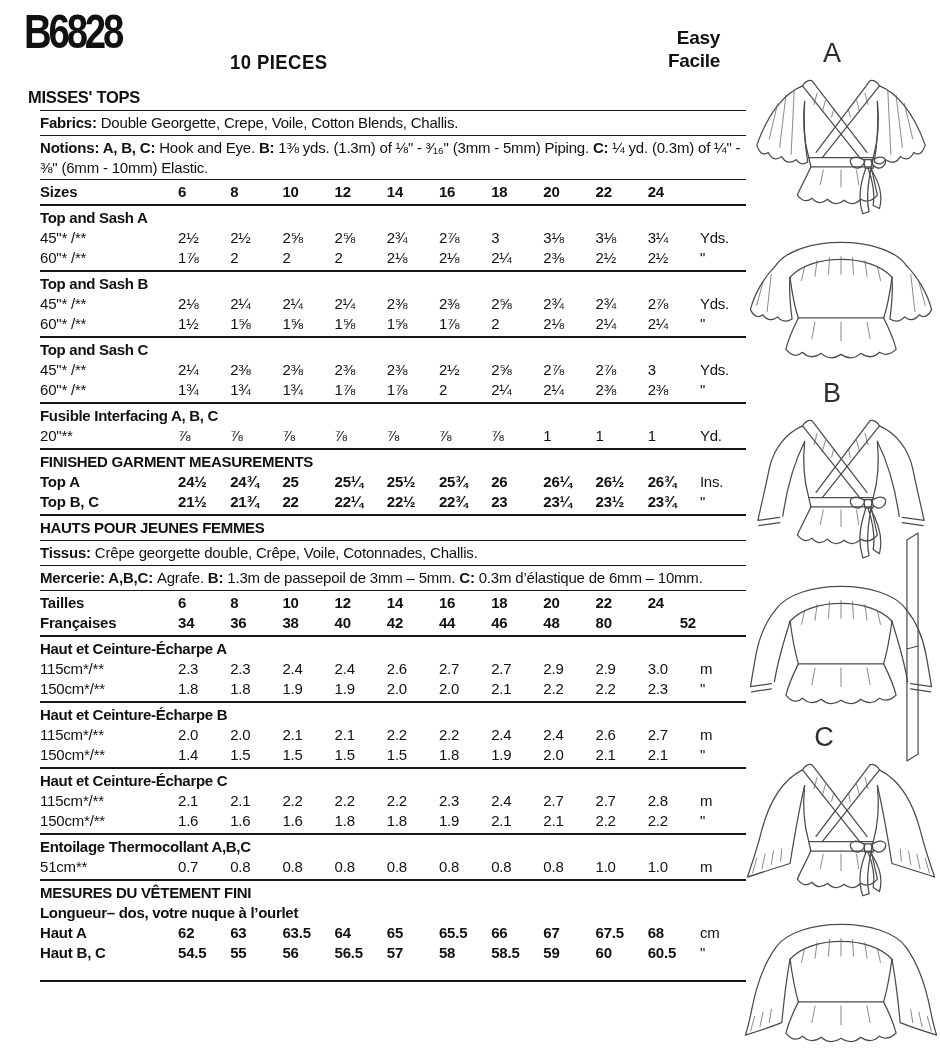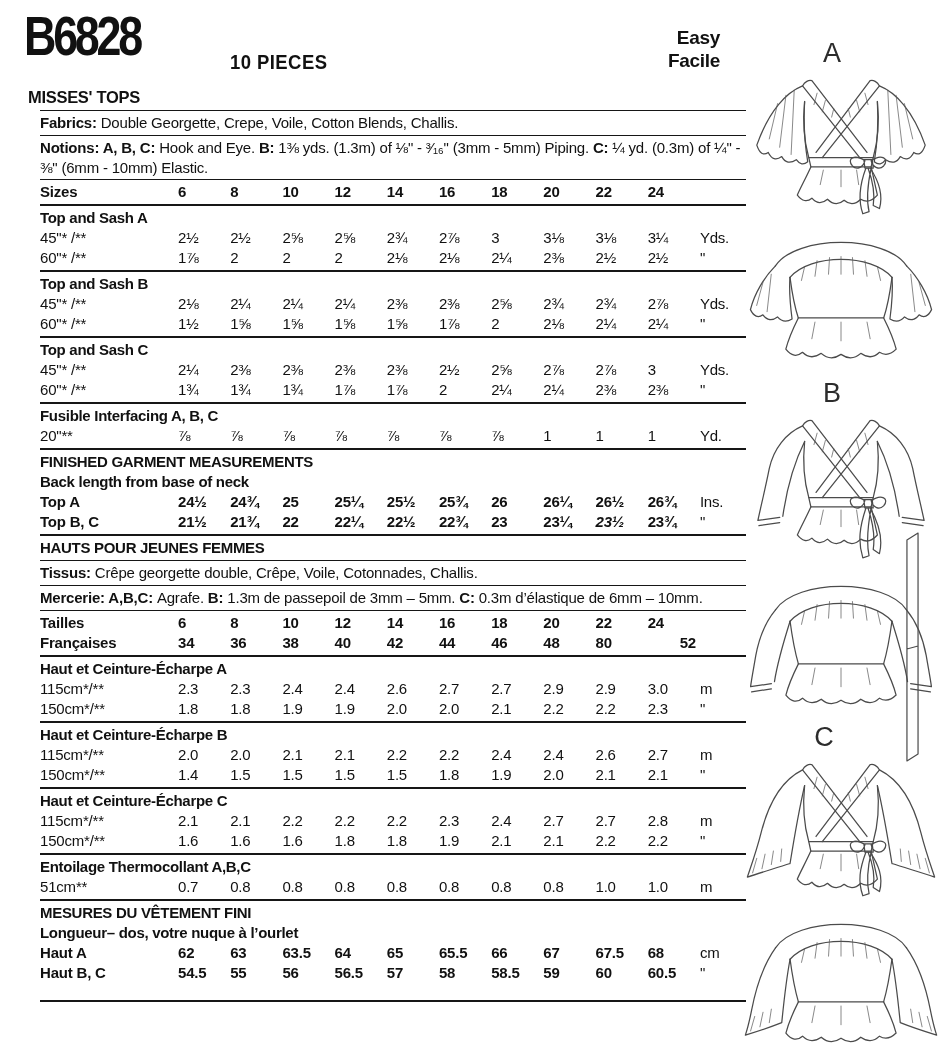--- a/index.html
+++ b/index.html
@@ -3,21 +3,21 @@
 <meta charset="utf-8">
 <style>
   html,body{margin:0;padding:0;background:#e8e8e8;}
   .page{
     position:relative;width:940px;height:1061px;background:#ffffff;
     font-family:"Liberation Sans",sans-serif;color:#111;overflow:hidden;
     margin:0 auto;
   }
   
   .pattern-number{
-    position:absolute;left:24px;top:8px;font-size:56px;font-weight:bold;
+    position:absolute;left:24px;top:8px;font-size:48px;font-weight:bold;
     letter-spacing:-4px;line-height:1;
   }
   .pattern-number>span{display:inline-block;transform:scaleX(.80);transform-origin:left top;}
   .pieces{position:absolute;left:230px;top:50px;font-size:21px;font-weight:bold;letter-spacing:.5px;}
   .pieces>span{display:inline-block;transform:scaleX(.88);transform-origin:left top;}
   .difficulty{position:absolute;left:28px;top:26px;width:692px;text-align:right;
     font-size:19px;font-weight:bold;line-height:23px;letter-spacing:-.3px;}
   .category{position:absolute;left:28px;top:88px;font-size:16.5px;font-weight:bold;letter-spacing:-.3px;}
 
   
@@ -179,21 +179,20 @@
         <span class="val">⅞</span>
         <span class="val">⅞</span>
         <span class="val">⅞</span>
         <span class="val">1</span>
         <span class="val">1</span>
         <span class="val">1</span>
         <span class="unit">Yd.</span>
       </div>
       <div class="rule "></div>
       <div class="line head">FINISHED GARMENT MEASUREMENTS</div>
-      <div class="line head">Back length from base of neck</div>
       <div class="row">
         <span class="lbl b">Top A</span>
         <span class="val b" style="font-weight: bold;">24½</span>
         <span class="val b" style="font-weight: bold;">24¾</span>
         <span class="val b" style="font-weight: bold;">25</span>
         <span class="val b" style="font-weight: bold;">25¼</span>
         <span class="val b" style="font-weight: bold;">25½</span>
         <span class="val b" style="font-weight: bold;">25¾</span>
         <span class="val b" style="font-weight: bold;">26</span>
         <span class="val b" style="font-weight: bold;">26¼</span>
@@ -204,21 +203,21 @@
       <div class="row">
         <span class="lbl b">Top B, C</span>
         <span class="val b" style="font-weight: bold;">21½</span>
         <span class="val b" style="font-weight: bold;">21¾</span>
         <span class="val b" style="font-weight: bold;">22</span>
         <span class="val b" style="font-weight: bold;">22¼</span>
         <span class="val b" style="font-weight: bold;">22½</span>
         <span class="val b" style="font-weight: bold;">22¾</span>
         <span class="val b" style="font-weight: bold;">23</span>
         <span class="val b" style="font-weight: bold;">23¼</span>
-        <span class="val b" style="font-weight: bold; font-style: italic;">23½</span>
+        <span class="val b" style="font-weight: bold;">23½</span>
         <span class="val b" style="font-weight: bold;">23¾</span>
         <span class="unit">"</span>
       </div>
       <div class="rule "></div>
       <div class="line head">HAUTS POUR JEUNES FEMMES</div>
       <div class="rule thin"></div>
       <div class="line rich"><span class="b">Tissus: </span><span>Crêpe georgette double, Crêpe, Voile, Cotonnades, Challis.</span></div>
       <div class="rule thin"></div>
       <div class="line rich"><span class="b">Mercerie: A,B,C: </span><span>Agrafe. </span><span class="b">B: </span><span>1.3m de passepoil de 3mm – 5mm. </span><span class="b">C: </span><span>0.3m d’élastique de 6mm – 10mm.</span></div>
       <div class="rule thin"></div>

